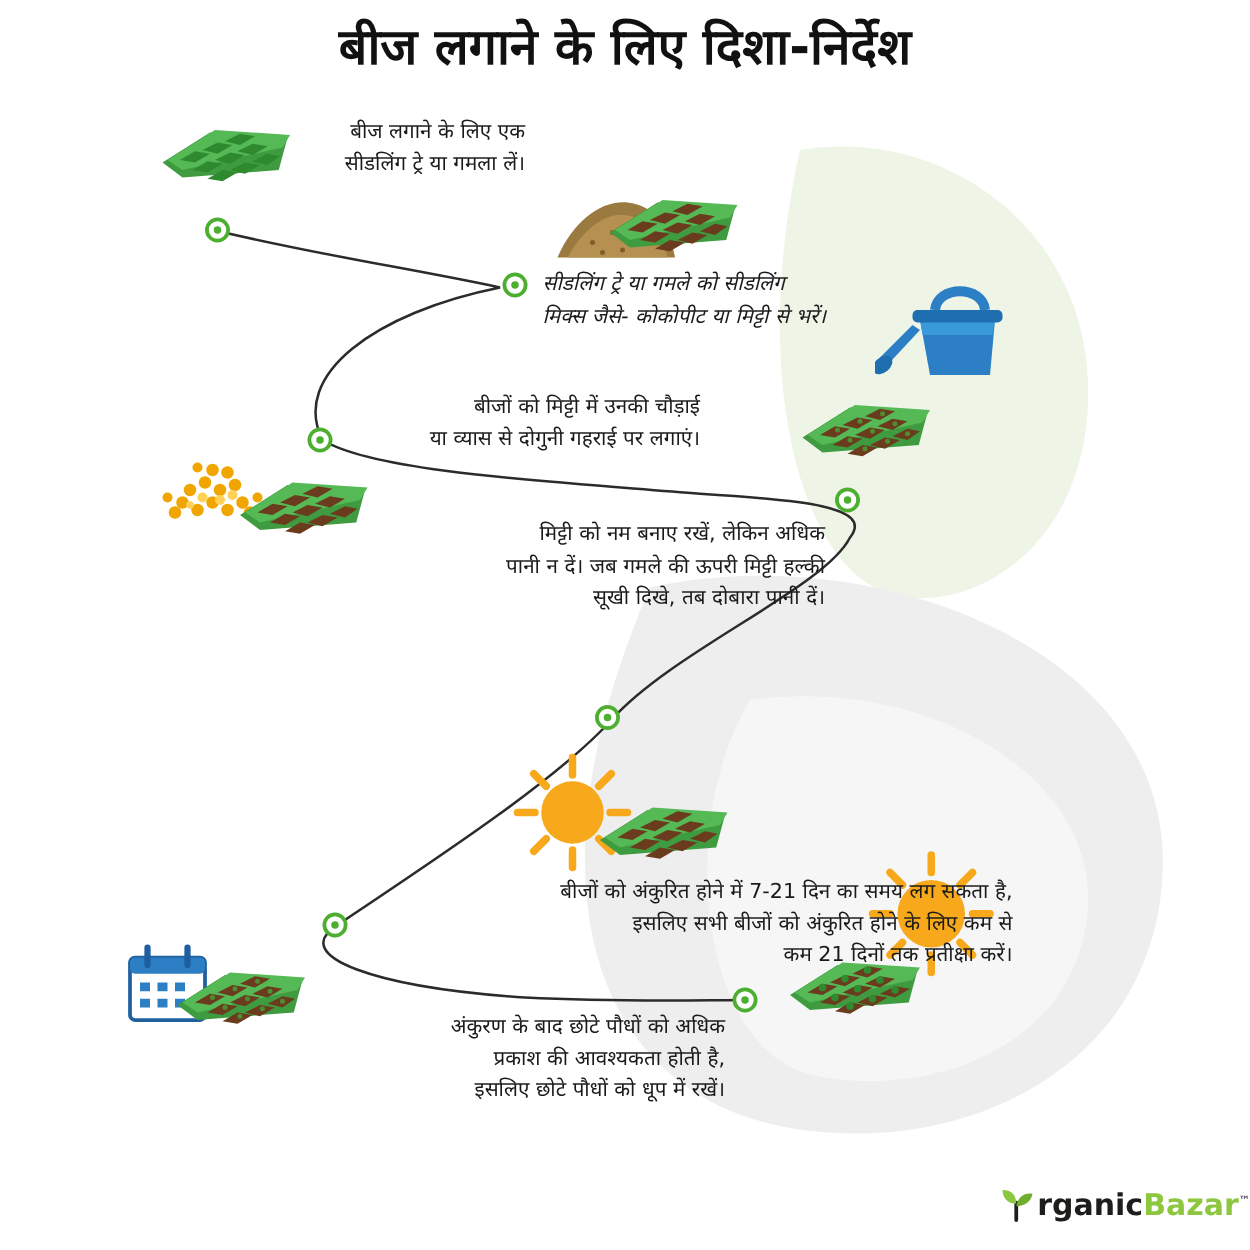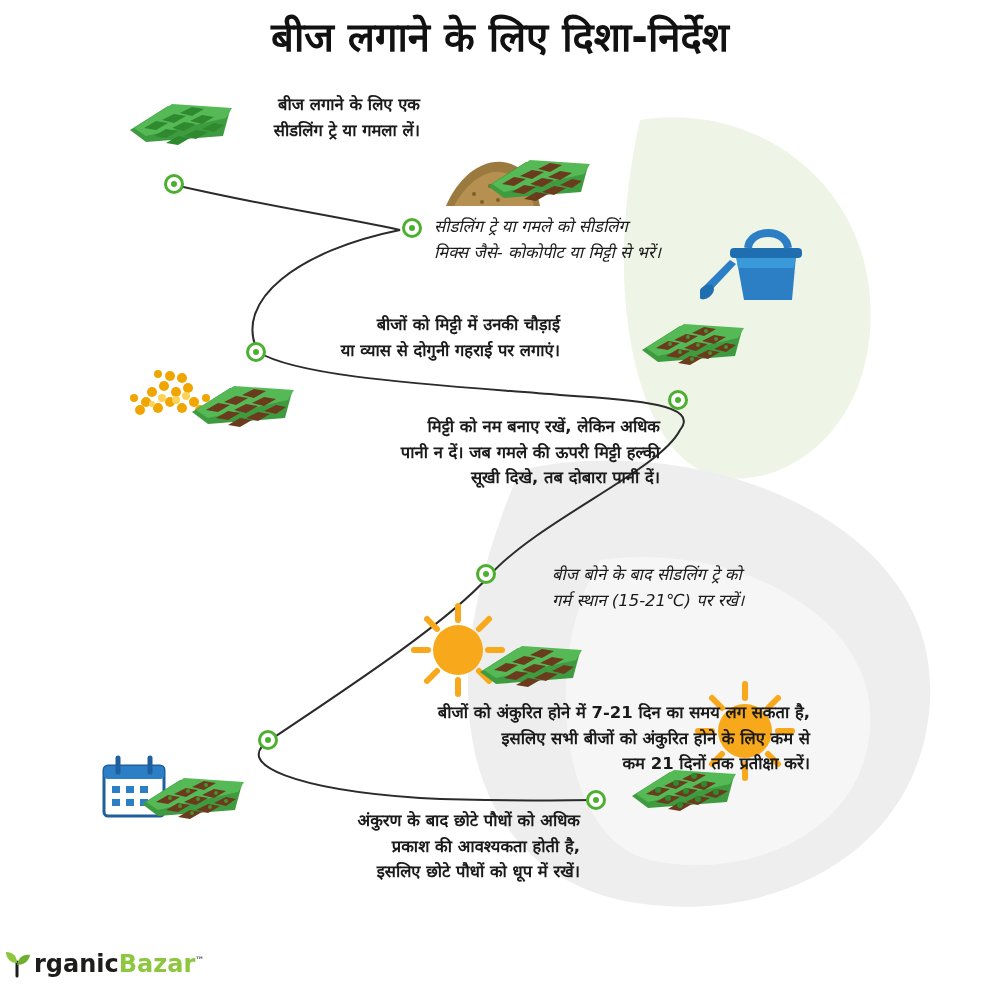--- a/index.html
+++ b/index.html
@@ -22,38 +22,38 @@
     letter-spacing:0px;
   }
 
   .step-text{
     position:absolute;
     font-size:16.5px;
     line-height:1.55;
     color:#1a1a1a;
     white-space:pre-line;
   }
-  .t-right{text-align:right;font-weight:bold;}
+  .t-right{text-align:right;}
   .t-left{text-align:left;font-style:italic;}
 
   .node{
     position:absolute;
     width:20px;height:20px;border-radius:50%;
     background:#ffffff;
     border:3px solid #4caf2f;
     box-sizing:border-box;
   }
   .node::after{
     content:"";position:absolute;left:4px;top:4px;
     width:6px;height:6px;border-radius:50%;background:#4caf2f;
   }
 
   .logo{
     position:absolute;left:0;width:1000px;bottom:22px;
-    text-align:left;
+    text-align:right;
     font-size:24px;font-weight:bold;
     color:#1d1d1b;
   }
   .logo .g{color:#1d1d1b;}
   .logo .bazar{color:#8dc63f;}
   .logo .tm{font-size:9px;vertical-align:super;color:#555;}
 
   
   .tray{position:absolute;}
   .sun{position:absolute;}
@@ -340,22 +340,20 @@
   <div class="step-text t-left" style="left:434px;top:214px;width:330px;">सीडलिंग ट्रे या गमले को सीडलिंग
 मिक्स जैसे- कोकोपीट या मिट्टी से भरें।</div>
 
   <div class="step-text t-right" style="left:260px;top:414px;width:400px;">मिट्टी को नम बनाए रखें, लेकिन अधिक
 पानी न दें।  जब गमले की ऊपरी मिट्टी हल्की
 सूखी दिखे, तब दोबारा पानी दें।</div>
 
   <div class="step-text t-right" style="left:230px;top:312px;width:330px;">बीजों को मिट्टी में उनकी चौड़ाई
 या व्यास से दोगुनी गहराई पर लगाएं।</div>
 
-  <div class="step-text t-left" style="left:552px;top:562px;width:330px;">बीज बोने के बाद सीडलिंग ट्रे को
-गर्म स्थान (15-21℃) पर रखें।</div>
 
   <div class="step-text t-right" style="left:290px;top:700px;width:520px;">बीजों को अंकुरित होने में 7-21 दिन का समय लग सकता है,
 इसलिए सभी बीजों को अंकुरित होने के लिए कम से
 कम 21 दिनों तक प्रतीक्षा करें।</div>
 
   <div class="step-text t-right" style="left:220px;top:808px;width:360px;">अंकुरण के बाद छोटे पौधों को अधिक
 प्रकाश की आवश्यकता होती है,
 इसलिए छोटे पौधों को धूप में रखें।</div>
 
   <div class="logo">

